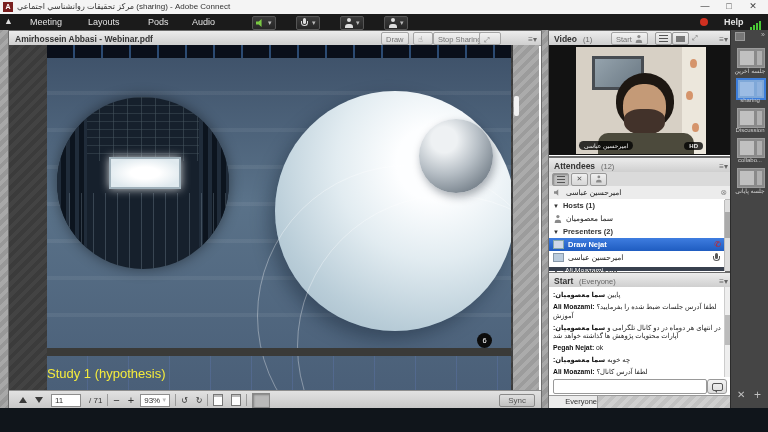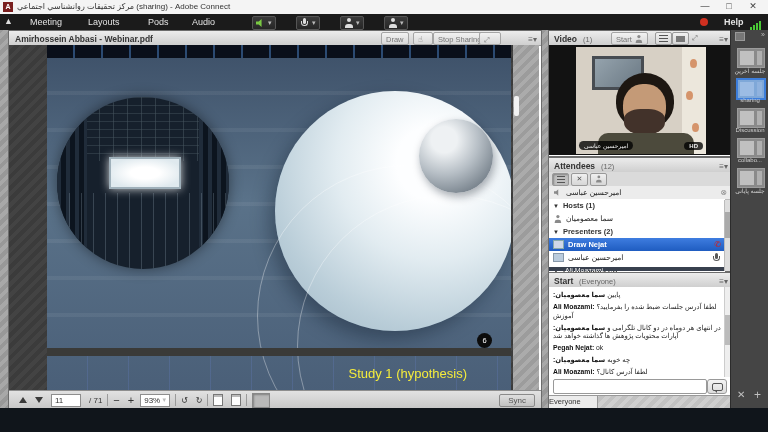--- a/index.html
+++ b/index.html
@@ -51,21 +51,21 @@
     box-shadow:-6px 8px 18px rgba(10,20,35,.35)}
   .arc{border:1px solid rgba(255,255,255,.35);border-radius:50%}
   .sphere{left:372px;top:74px;width:74px;height:74px;border-radius:50%;
     background:radial-gradient(circle at 34% 28%,#eef1f3 0 18%,#b6bec5 48%,#737e88 82%,#5a6570 100%);
     box-shadow:2px 4px 8px rgba(10,20,35,.35)}
   .studytext{left:280px;top:174px;font-size:26px;font-weight:bold;font-style:italic;letter-spacing:1px;color:#1e3ca8;
     text-shadow:-1px -1px 0 rgba(255,255,255,.7),2px 2px 3px rgba(5,15,55,.55)}
   .slidebadge{left:430px;top:288px;width:15px;height:15px;border-radius:50%;background:#0c0c0c;color:#fff;font-size:7.5px;text-align:center;line-height:15px}
   .caption-band{left:0;top:311px;width:464px;height:35px;background:linear-gradient(180deg,#2b3dae 0%,#17236f 50%,#0a1240 100%);
     background-image:repeating-linear-gradient(90deg,transparent 0 40px,rgba(120,150,255,.15) 40px 41px)}
-  .caption{width:464px;text-align:right;padding-right:44px;box-sizing:border-box;font-size:13px;color:#f5ec3c;line-height:35px}
+  .caption{width:464px;text-align:left;padding-right:44px;box-sizing:border-box;font-size:13px;color:#f5ec3c;line-height:35px}
   .scrollstrip{background:repeating-linear-gradient(135deg,#ababab 0 4px,#9c9c9c 4px 8px)}
   
   .stoolbar{left:0;bottom:0;right:0;height:18px;background:linear-gradient(#e2e2e2,#c6c6c6);border-top:1px solid #8e8e8e;display:flex;align-items:center;font-size:8px;color:#333}
   .tsep{width:1px;height:12px;background:#9a9a9a;margin:0 5px}
   .navarr{width:0;height:0;border-left:4px solid transparent;border-right:4px solid transparent}
   .up{border-bottom:6px solid #3a3a3a}.down{border-top:6px solid #3a3a3a}
   .pagebox,.zoombox{background:#fff;border:1px solid #8e8e8e;height:11px;font-size:8px;display:flex;align-items:center;padding:0 3px}
   .docic{width:8px;height:10px;background:#fdfdfd;border:1px solid #777;box-shadow:inset 0 2px 0 #bbb}
   .thumbbtn{width:16px;height:13px;border:1px solid #888;background:#b9b9b9;box-shadow:inset 1px 1px 2px rgba(0,0,0,.3)}
   .syncbtn{border:1px solid #8a8a8a;border-radius:2px;background:linear-gradient(#dedede,#c2c2c2);font-size:8px;color:#555;padding:1px 8px}
@@ -94,21 +94,21 @@
   
   .chatbody{left:0;top:14px;right:6px;bottom:32px;background:#fff;padding:4px 4px 0 4px;font-size:6.8px;line-height:8.5px;color:#222;overflow:hidden}
   .msg{margin-bottom:3.5px}
   .msg b{color:#111}
   .chatscroll{top:14px;bottom:32px;right:0;width:6px;background:#eee;border-left:1px solid #ccc}
   .chatinput{left:4px;bottom:15px;width:152px;height:13px;background:#fff;border:1px solid #999;border-radius:2px}
   .sendbtn{right:4px;bottom:15px;width:18px;height:13px;border:1px solid #999;border-radius:3px;background:linear-gradient(#f4f4f4,#dcdcdc)}
   .bubble{position:absolute;left:4px;top:3px;width:9px;height:6px;border:1px solid #555;border-radius:2px}
   .bubble::after{content:"";position:absolute;left:1px;bottom:-3px;border-left:3px solid transparent;border-right:0 solid transparent;border-top:3px solid #555}
   .chattabs{left:0;bottom:0;right:0;height:13px;background:repeating-linear-gradient(135deg,#cfcfcf 0 4px,#c2c2c2 4px 8px);border-top:1px solid #999}
-  .tab-active{left:0;top:0;width:48px;height:12px;background:#ececec;border-right:1px solid #999;font-size:7.5px;color:#333;text-align:left;line-height:12px}
+  .tab-active{left:0;top:0;width:48px;height:12px;background:#ececec;border-right:1px solid #999;font-size:7.5px;color:#333;text-align:right;line-height:12px}
   
   .laybar{left:730px;top:30px;width:38px;height:378px;background:#454545;border-left:1px solid #2c2c2c}
   .laythumb{left:6px;width:26px;height:18px;background:#8a8a8a;border:1px solid #9c9c9c;position:absolute}
   .laythumb::before{content:"";position:absolute;left:2px;top:2px;width:14px;height:14px;background:#c0c0c0}
   .laythumb::after{content:"";position:absolute;right:2px;top:2px;width:5px;height:14px;background:#b0b0b0}
   .laythumb.sel{border:2px solid #3d7edb;background:#7fa8d8;left:5px}
   .laythumb.sel::before{background:#9cbce4}.laythumb.sel::after{background:#8fb2de}
   .laylabel{left:0;width:38px;text-align:center;font-size:6px;color:#d0d0d0}
   
   .taskbar{left:0;top:408px;width:768px;height:24px;background:#10151b}

